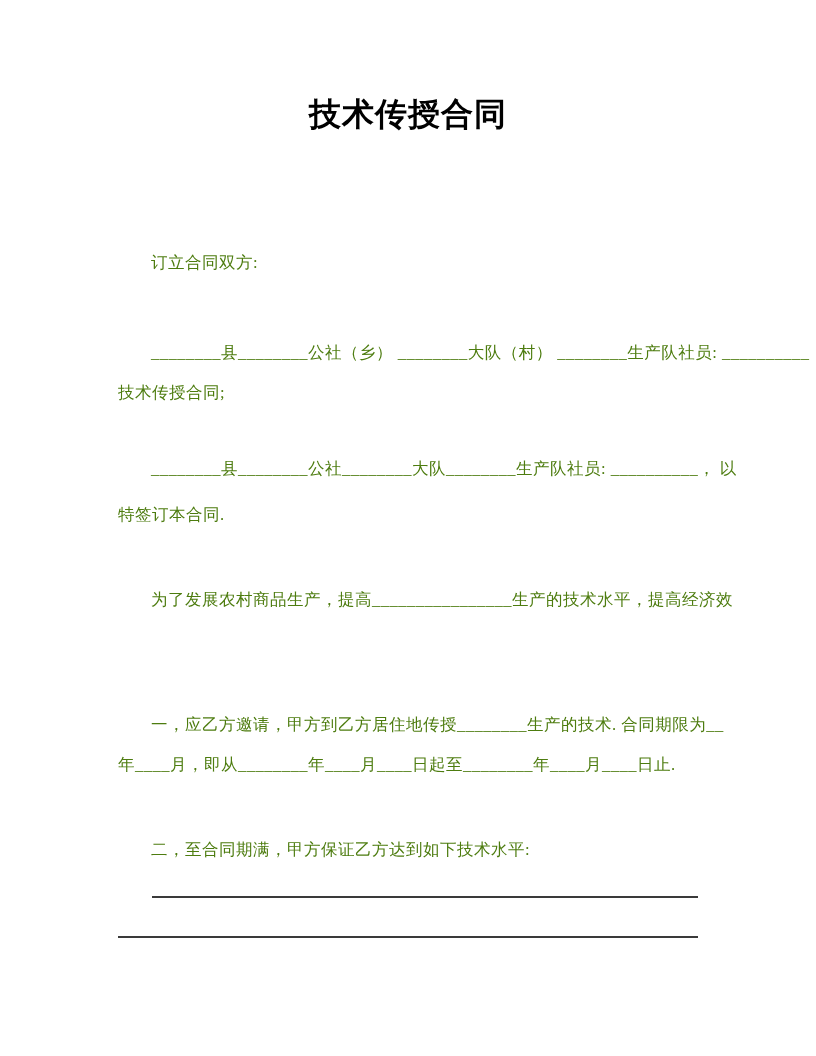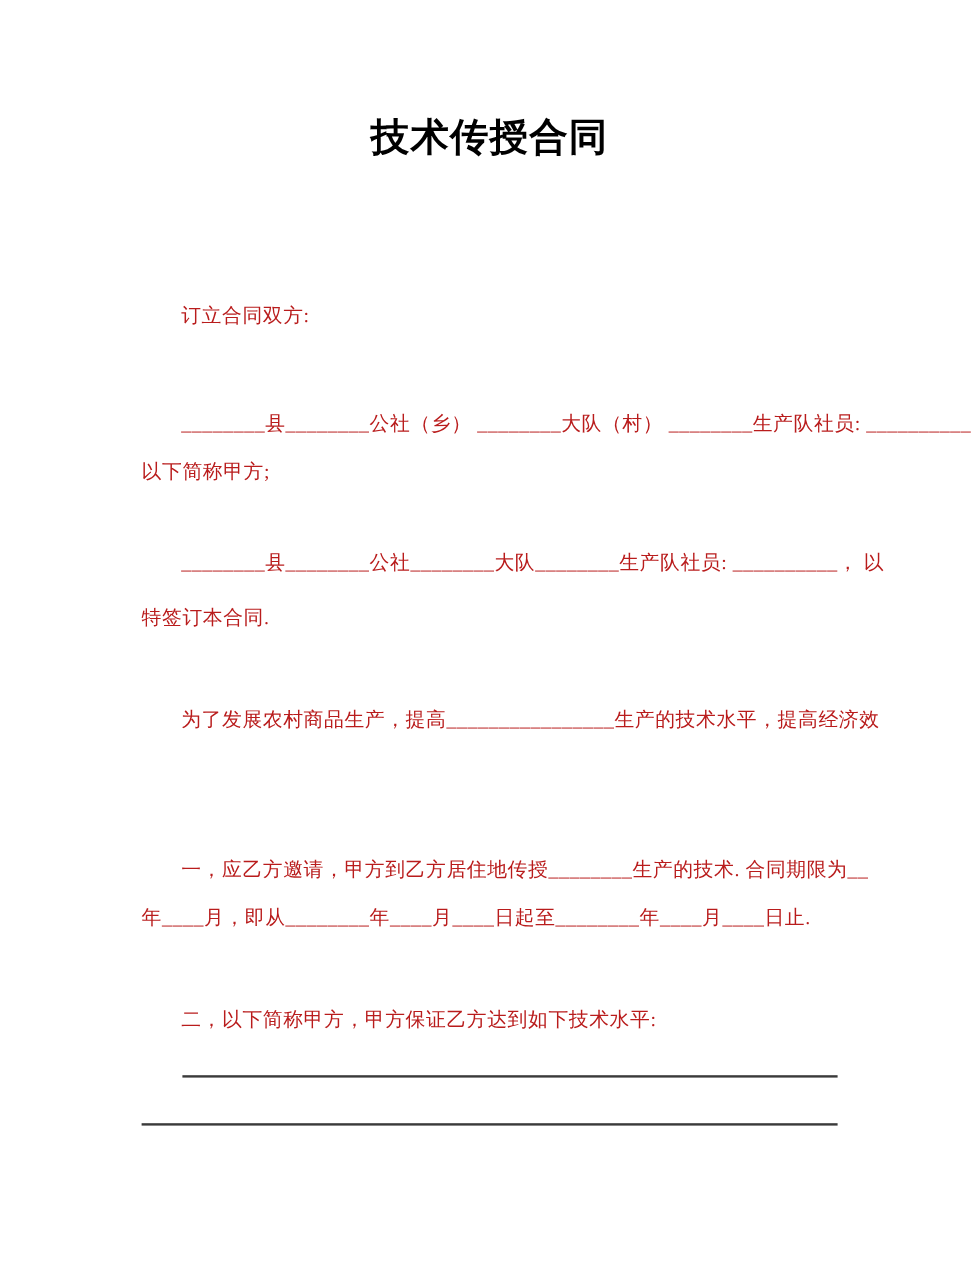--- a/index.html
+++ b/index.html
@@ -31,21 +31,21 @@
     white-space: nowrap;
   }
   .line {
     position: absolute;
     left: 118px;
     width: 660px;
     font-size: 16.5px;
     line-height: 40px;
     letter-spacing: 0.5px;
     white-space: nowrap;
-    color: #b91c1c;
+    color: #4d7c0f;
   }
   .indent {
     padding-left: 33px;
   }
   .rule {
     position: absolute;
     height: 0;
     border-top: 2px solid #3a3a3a;
   }
   .rule-1 { top: 896px; left: 152px; width: 546px; }
@@ -54,28 +54,28 @@
 </head>
 <body>
 
 <div class="page">
 
   <div class="doc-title">技术传授合同</div>
 
   <div class="line indent" style="top:243px">订立合同双方:</div>
 
   <div class="line indent" style="top:333px">________县________公社（乡） ________大队（村） ________生产队社员: __________，</div>
-  <div class="line" style="top:373px">以下简称甲方;</div>
+  <div class="line" style="top:373px">技术传授合同;</div>
 
   <div class="line indent" style="top:449px">________县________公社________大队________生产队社员: __________， 以</div>
   <div class="line" style="top:495px">特签订本合同.</div>
 
   <div class="line indent" style="top:580px">为了发展农村商品生产，提高________________生产的技术水平，提高经济效</div>
 
   <div class="line indent" style="top:705px">一，应乙方邀请，甲方到乙方居住地传授________生产的技术.  合同期限为__</div>
   <div class="line" style="top:745px">年____月，即从________年____月____日起至________年____月____日止.</div>
 
-  <div class="line indent" style="top:830px">二，以下简称甲方，甲方保证乙方达到如下技术水平:</div>
+  <div class="line indent" style="top:830px">二，至合同期满，甲方保证乙方达到如下技术水平:</div>
 
   <div class="rule rule-1"></div>
   <div class="rule rule-2"></div>
 
 </div>
 
 </body></html>

